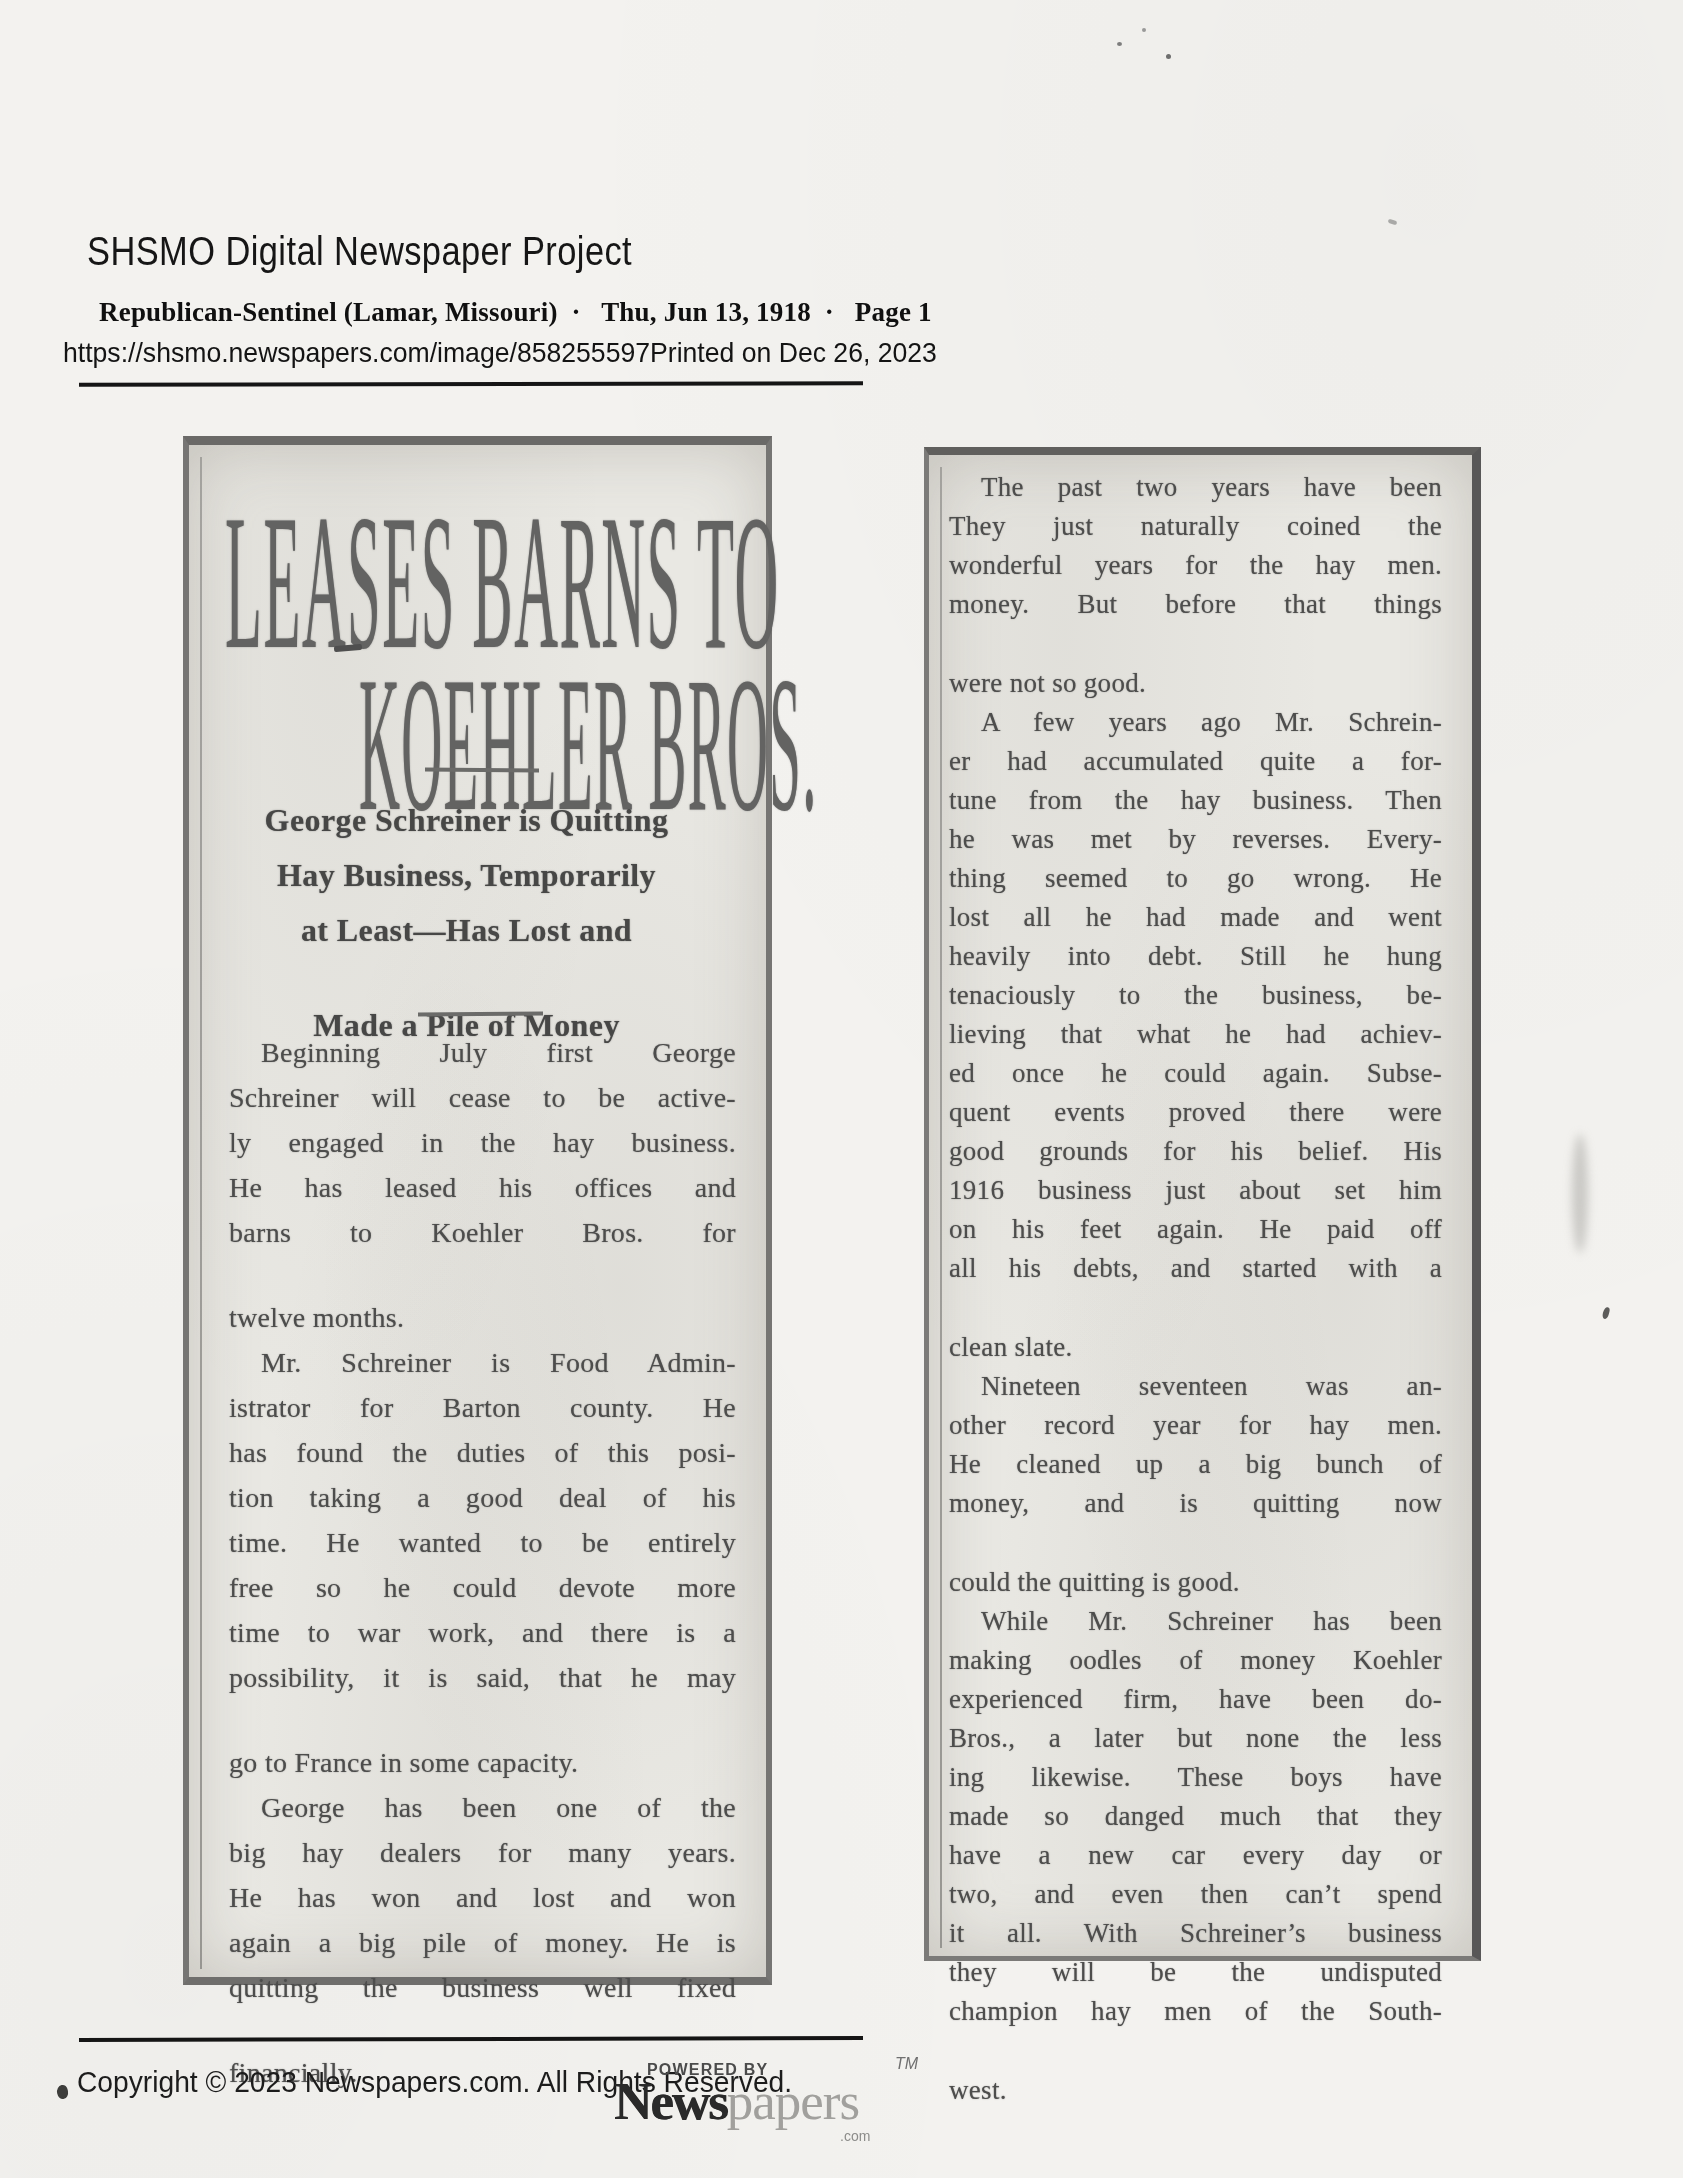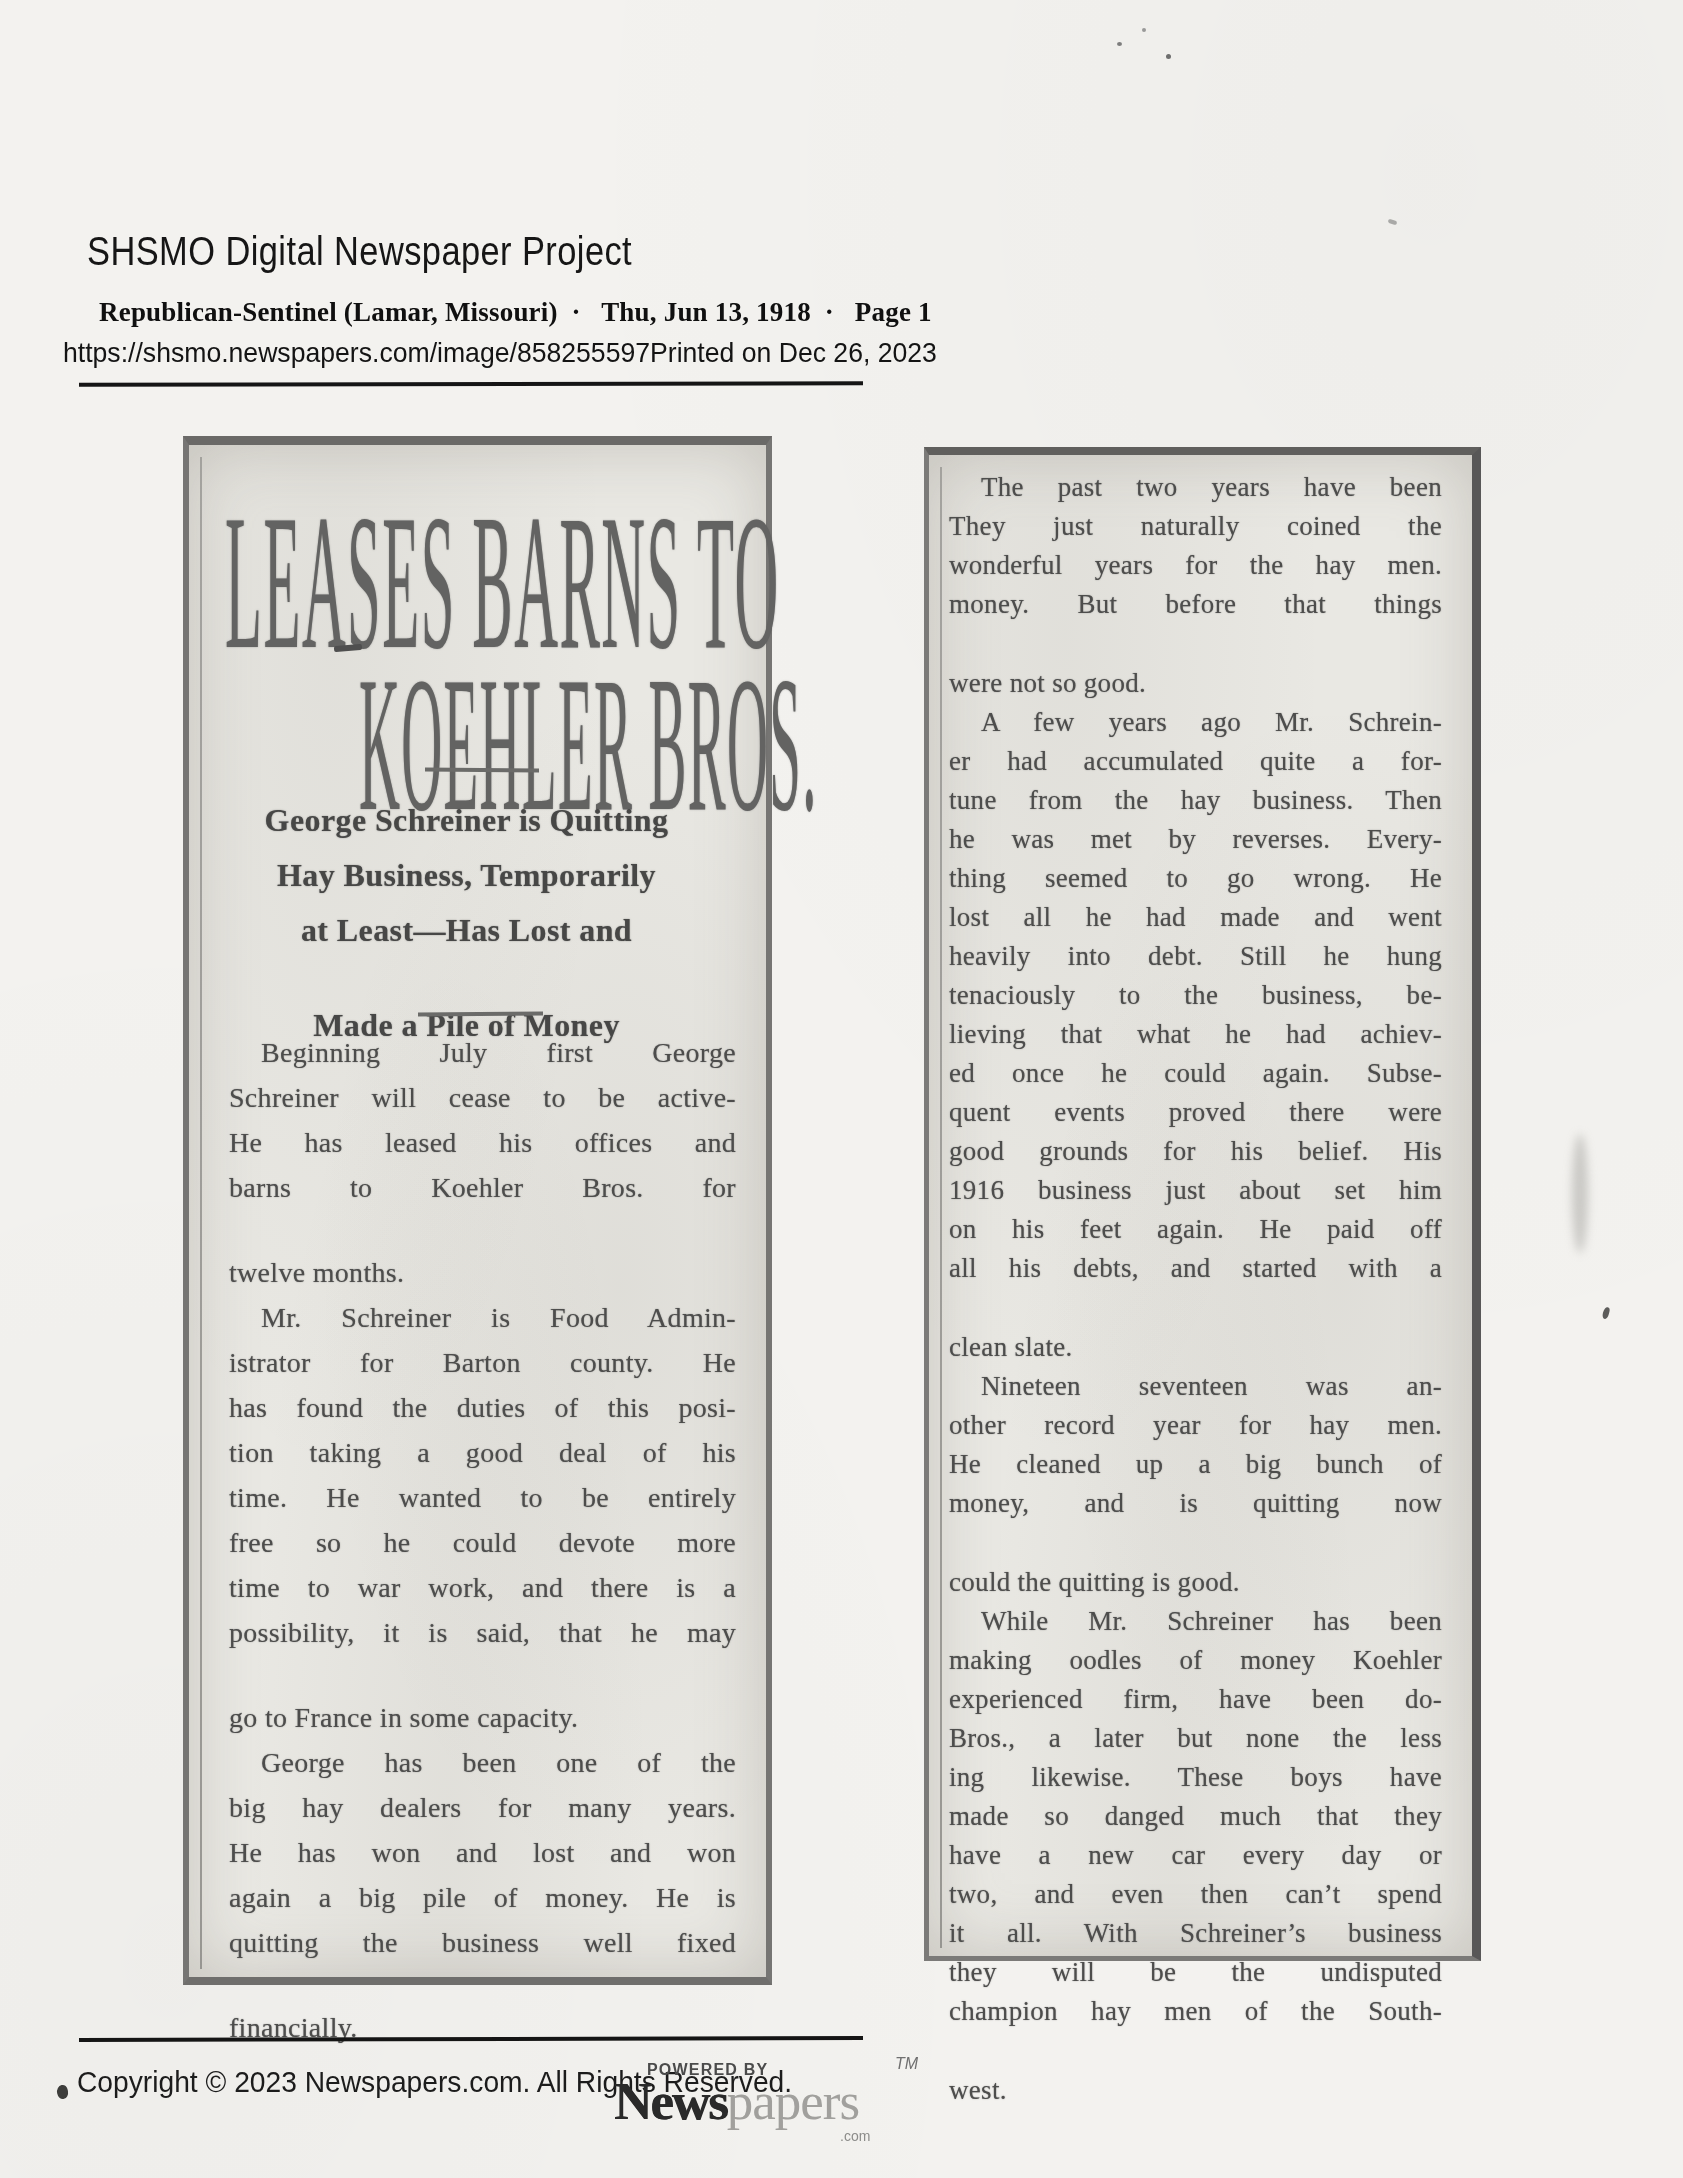--- a/index.html
+++ b/index.html
@@ -108,20 +108,21 @@
         <div class="tl">George Schreiner is Quitting</div>
         <div class="tl">Hay Business, Temporarily</div>
         <div class="tl">at Least—Has Lost and</div>
         <div class="tl tl-last">Made a Pile of Money</div>
       </div>
     <div class="shortrule sr2"></div>
     <div class="body bodyL">
         <div class="para">
           <div class="tl">Beginning July first George</div>
           <div class="tl">Schreiner will cease to be active-</div>
+          <div class="tl">ly engaged in the hay business.</div>
           <div class="tl">He has leased his offices and</div>
           <div class="tl">barns to Koehler Bros. for</div>
           <div class="tl tl-last">twelve months.</div>
         </div>
         <div class="para">
           <div class="tl">Mr. Schreiner is Food Admin-</div>
           <div class="tl">istrator for Barton county. He</div>
           <div class="tl">has found the duties of this posi-</div>
           <div class="tl">tion taking a good deal of his</div>
           <div class="tl">time. He wanted to be entirely</div>

